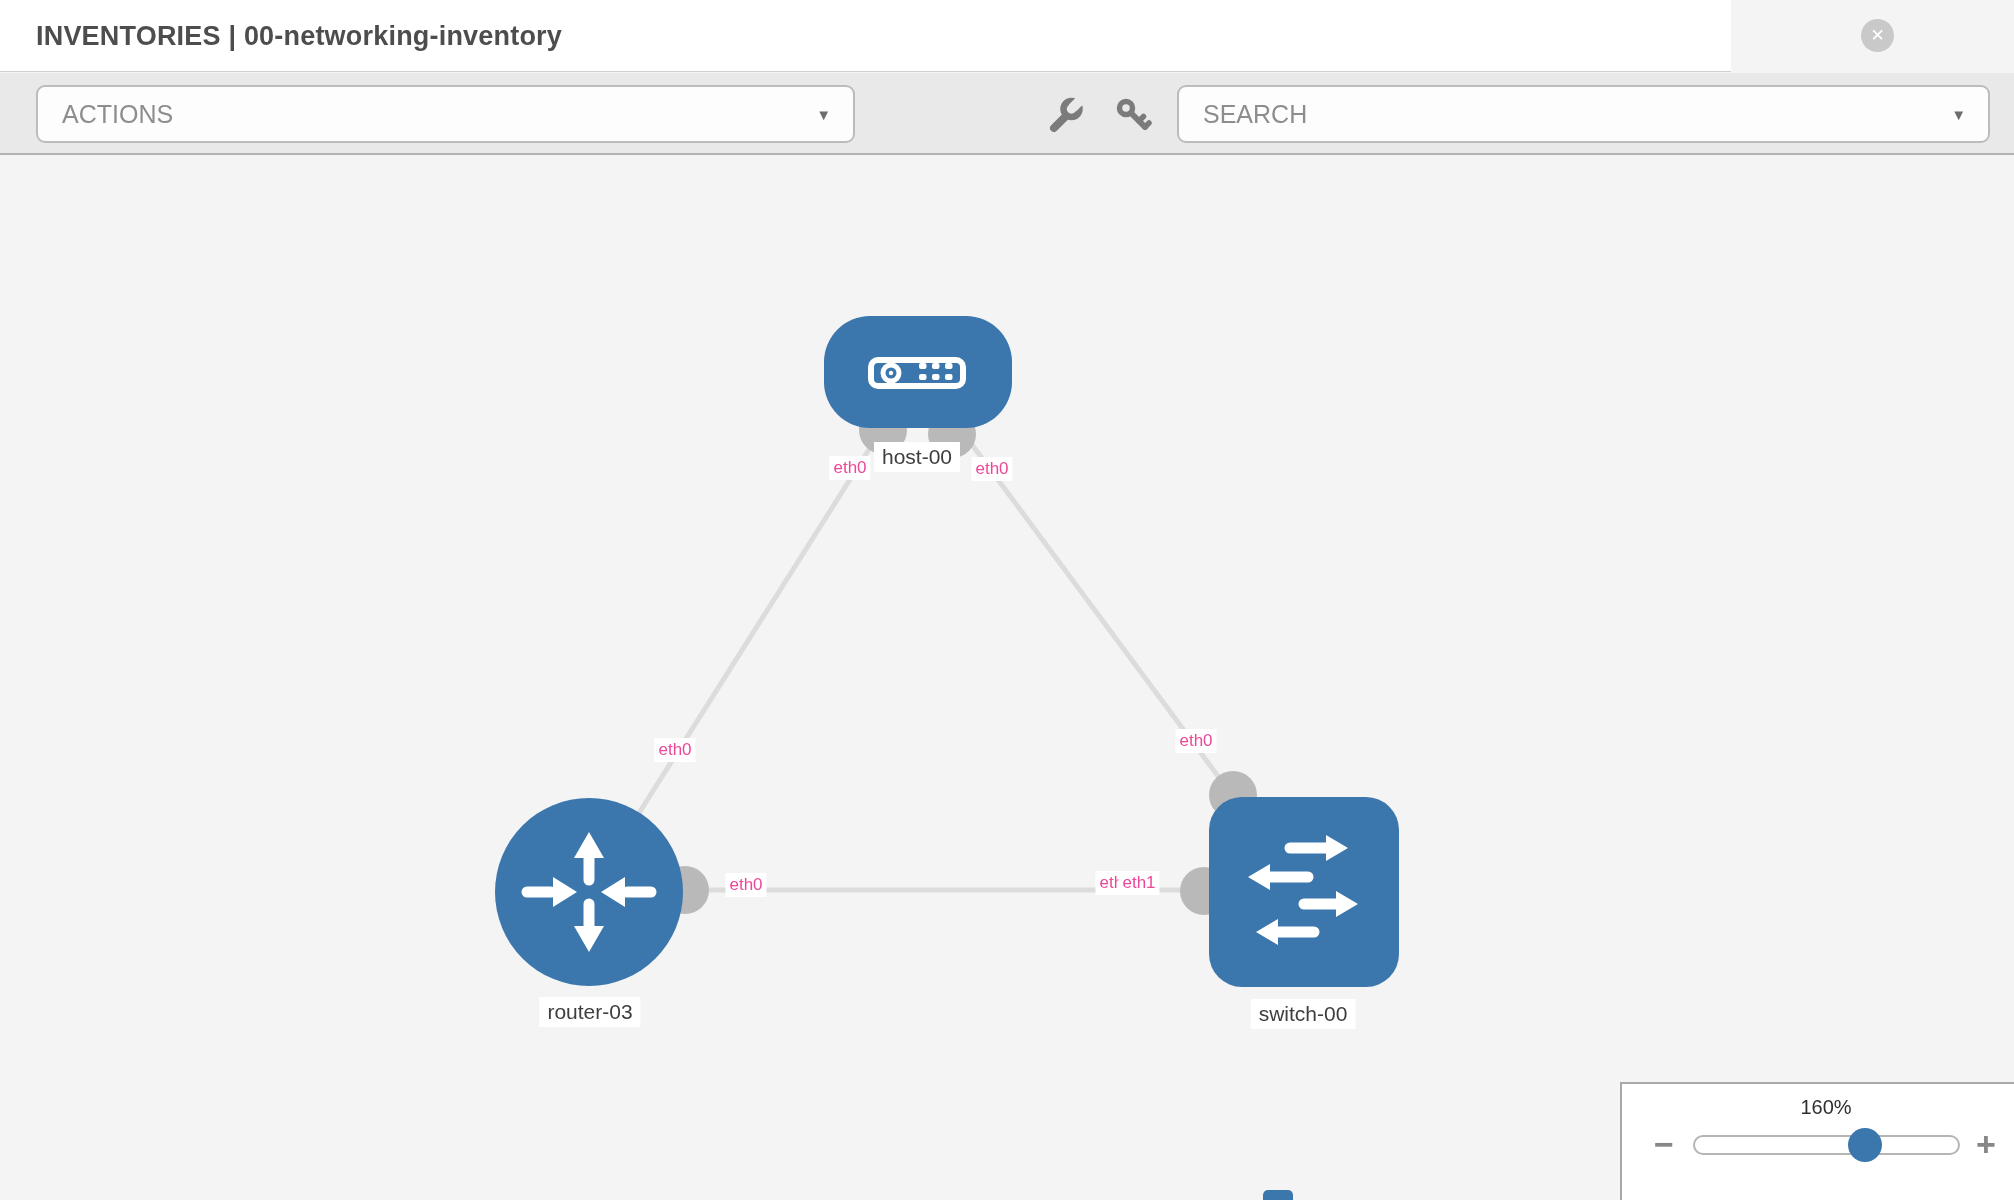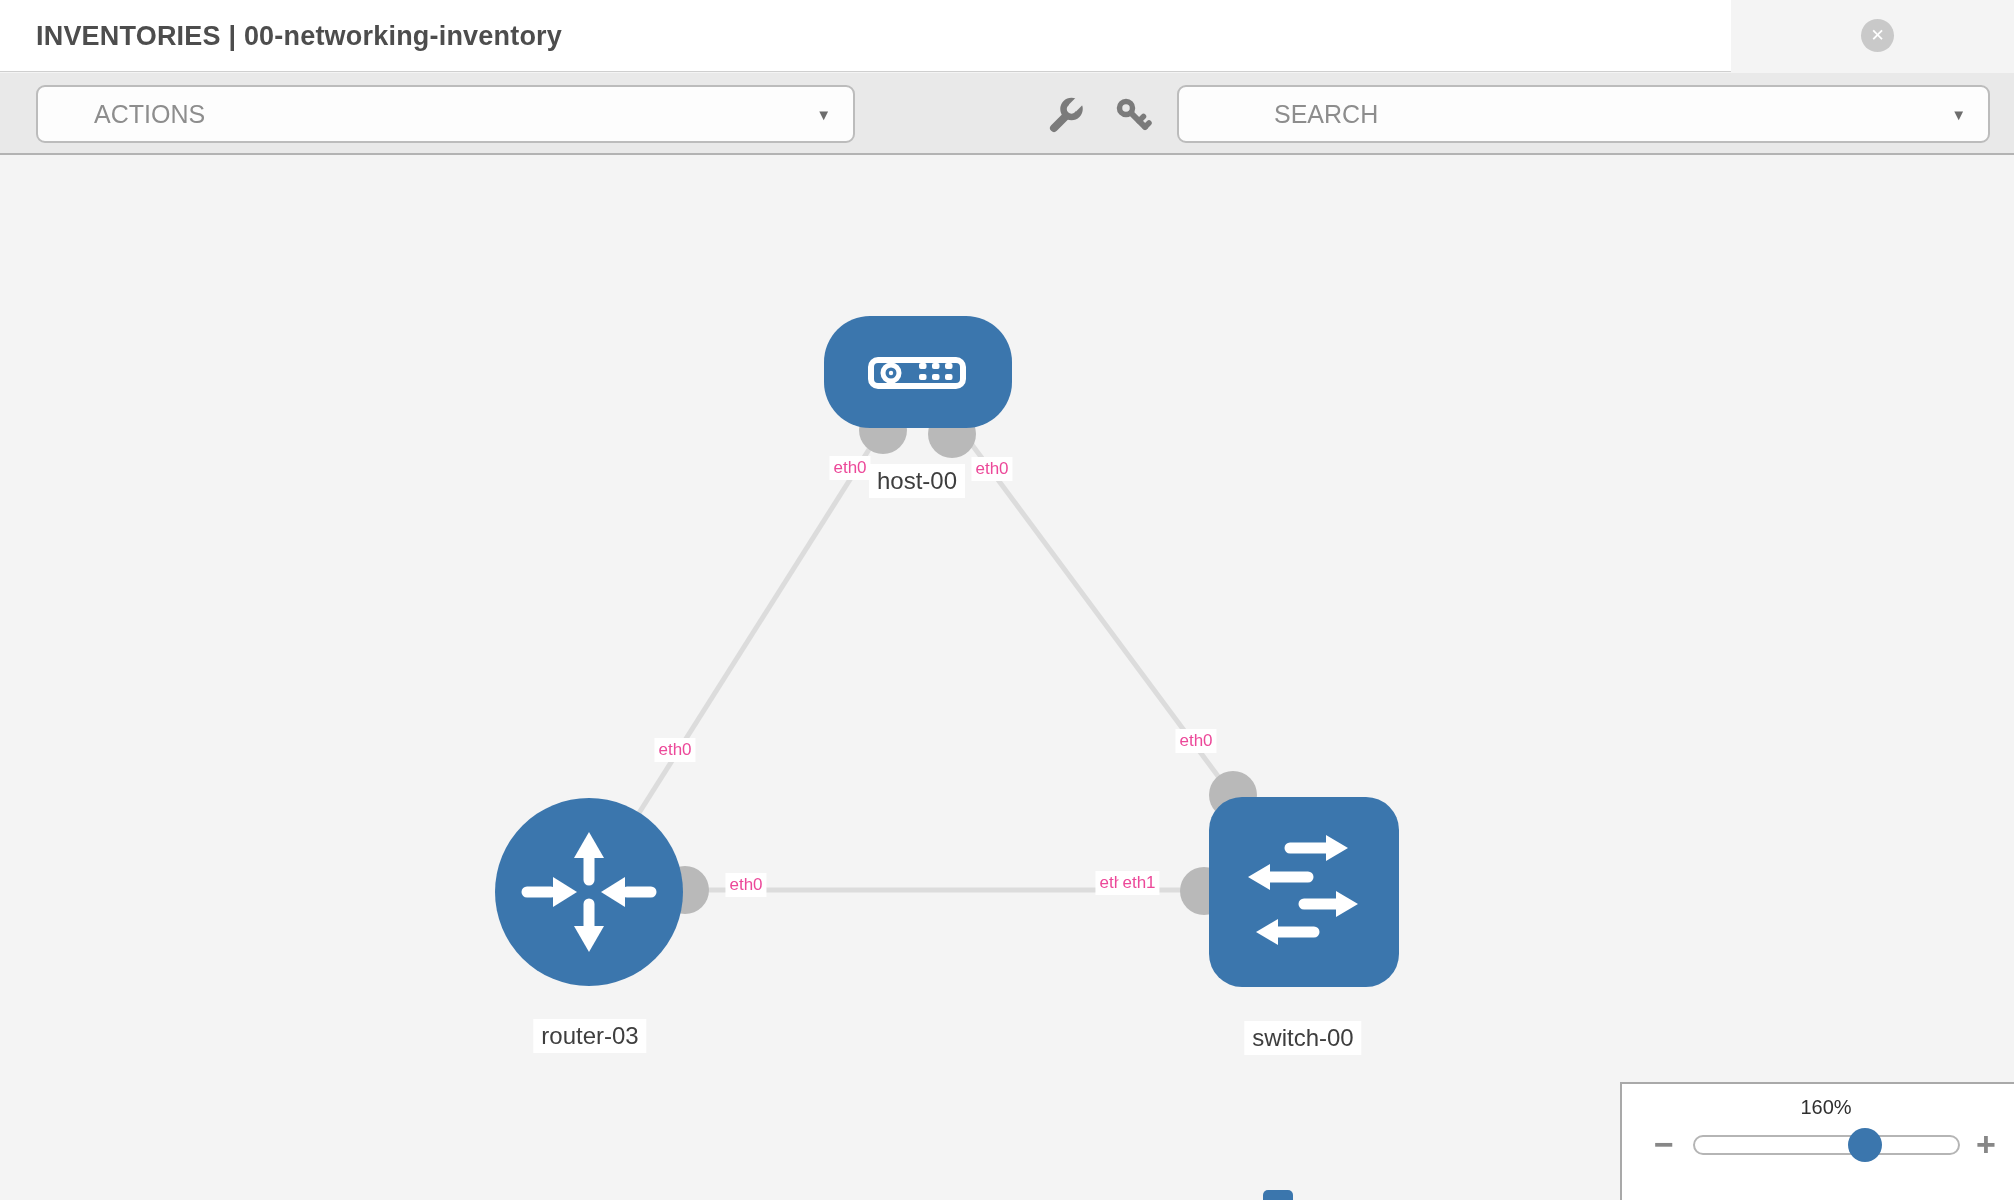--- a/index.html
+++ b/index.html
@@ -32,45 +32,45 @@
   .toolbar {
     position: absolute; left: 0; top: 73px; width: 2014px; height: 82px;
     background: #e9e9e9; border-bottom: 2px solid #b3b3b3;
   }
   .select-box {
     position: absolute; top: 12px; height: 58px;
     background: #fdfdfd; border: 2px solid #bcbcbc; border-radius: 9px;
     display: flex; align-items: center;
     font-size: 25px; color: #8d8d8d; cursor: pointer;
   }
-  .select-box .ph { padding-left: 24px; margin-left: 32px; }
+  .select-box .ph { padding-left: 24px; }
   .select-box .chev {
     position: absolute; right: 22px; top: 50%; transform: translateY(-50%);
     font-size: 15px; color: #6d6d6d;
   }
   .actions-box { left: 36px;  width: 819px; }
-  .search-box  { left: 1177px; width: 813px; padding-left: 39px; }
+  .search-box  { left: 1177px; width: 813px; }
   .tool-icon-btn {
     position: absolute; top: 95px; width: 38px; height: 38px; cursor: pointer;
   }
   .tool-icon-btn svg { width: 38px; height: 38px; display: block; }
   
   .toolbar .tool-icon-btn { top: 23px; }
 
   
   .canvas {
     position: absolute; left: 0; top: 157px; width: 2014px; height: 1043px;
     background: #f4f4f4;
   }
   .topology-svg { position: absolute; left: 0; top: 0; }
 
   .node-label {
     position: absolute; transform: translate(-50%,-50%);
-    background: #ffffff; color: #3e3e3e; font-size: 24px;
-    padding: 3px 8px; white-space: nowrap; z-index: 3; margin-top: 24px;
+    background: #ffffff; color: #3e3e3e; font-size: 21px;
+    padding: 3px 8px; white-space: nowrap; z-index: 3;
   }
   .iface-label {
     position: absolute; transform: translate(-50%,-50%);
     background: #ffffff; color: #ec4899; font-size: 17px;
     padding: 2px 4px; white-space: nowrap; z-index: 2;
   }
 
   .partial-node {
     position: absolute; left: 1263px; top: 1033px; width: 30px; height: 10px;
     background: #3b76ad; border-radius: 5px 5px 0 0;

